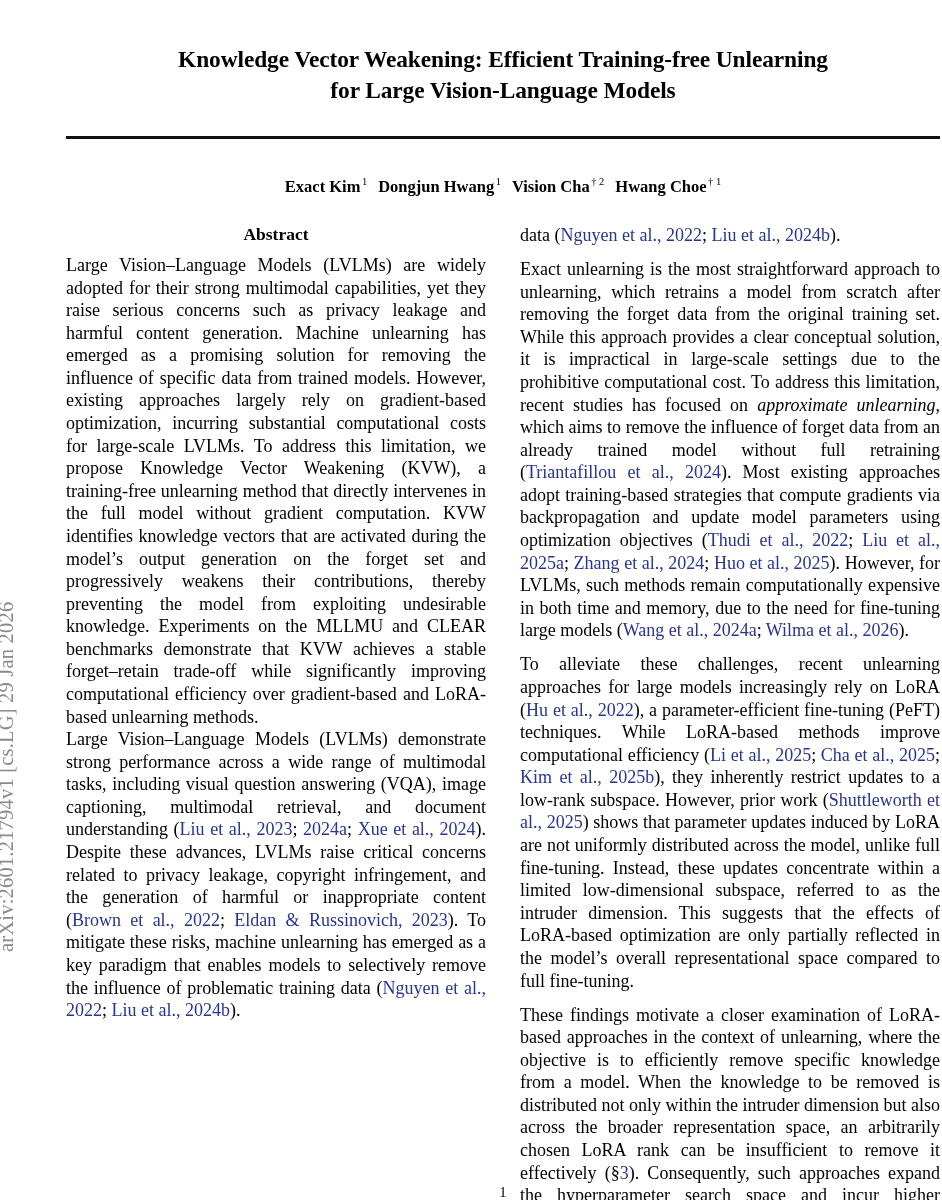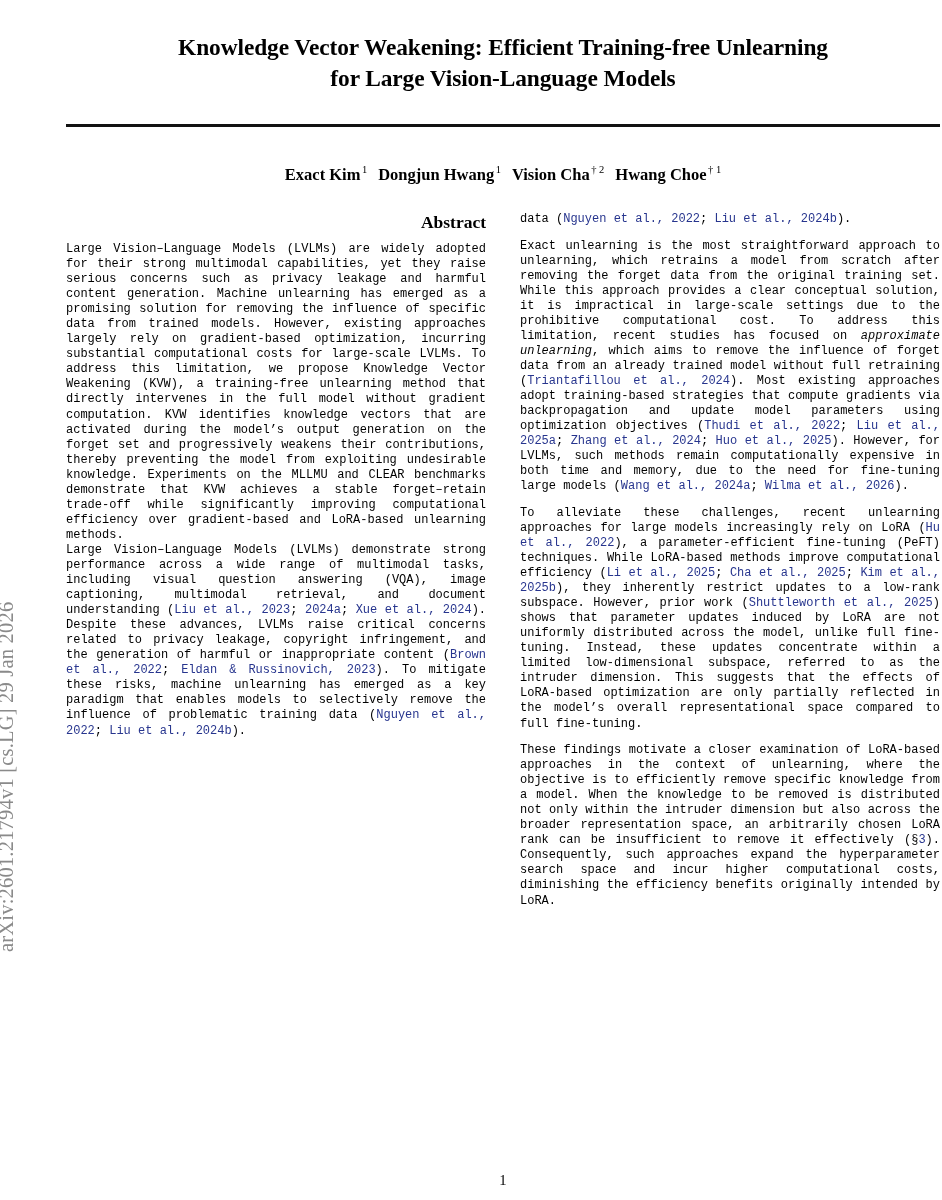--- a/index.html
+++ b/index.html
@@ -35,21 +35,21 @@
     font-size: 20.5px;
     letter-spacing: 0.2px;
     color: #8a8a8a;
     margin-left: -10px;
   }
 
   
   .page {
     position: absolute;
     left: 66px;
-    top: 4px;
+    top: 16px;
     width: 874px;
     height: 976px;
   }
 
   
   .title-block {
     padding-top: 28px;
   }
   h1.paper-title {
     margin: 0;
@@ -95,33 +95,32 @@
   .col {
     position: absolute;
     top: 0;
     width: 420px;
   }
   .col-left  { left: 0; }
   .col-right { left: 454px; }
 
   h2.abstract-heading {
     margin: 0 0 9px 0;
-    text-align: right;
+    text-align: center;
     font-size: 17.5px;
     font-weight: bold;
   }
 
   p.body-text {
     margin: 0 0 11.5px 0;
-    font-size: 12px;
+    font-size: 18px;
     line-height: 1.255;
     text-align: justify;
     text-justify: inter-word;
     hyphens: manual;
-    font-family: Liberation Mono, monospace;
   }
   p.body-text:last-child { margin-bottom: 0; }
 
   .abstract-body p { text-align: justify; }
 
   h2.section-heading {
     margin: 26px 0 10px 0;
     font-size: 18.2px;
     font-weight: bold;
     text-align: left;

